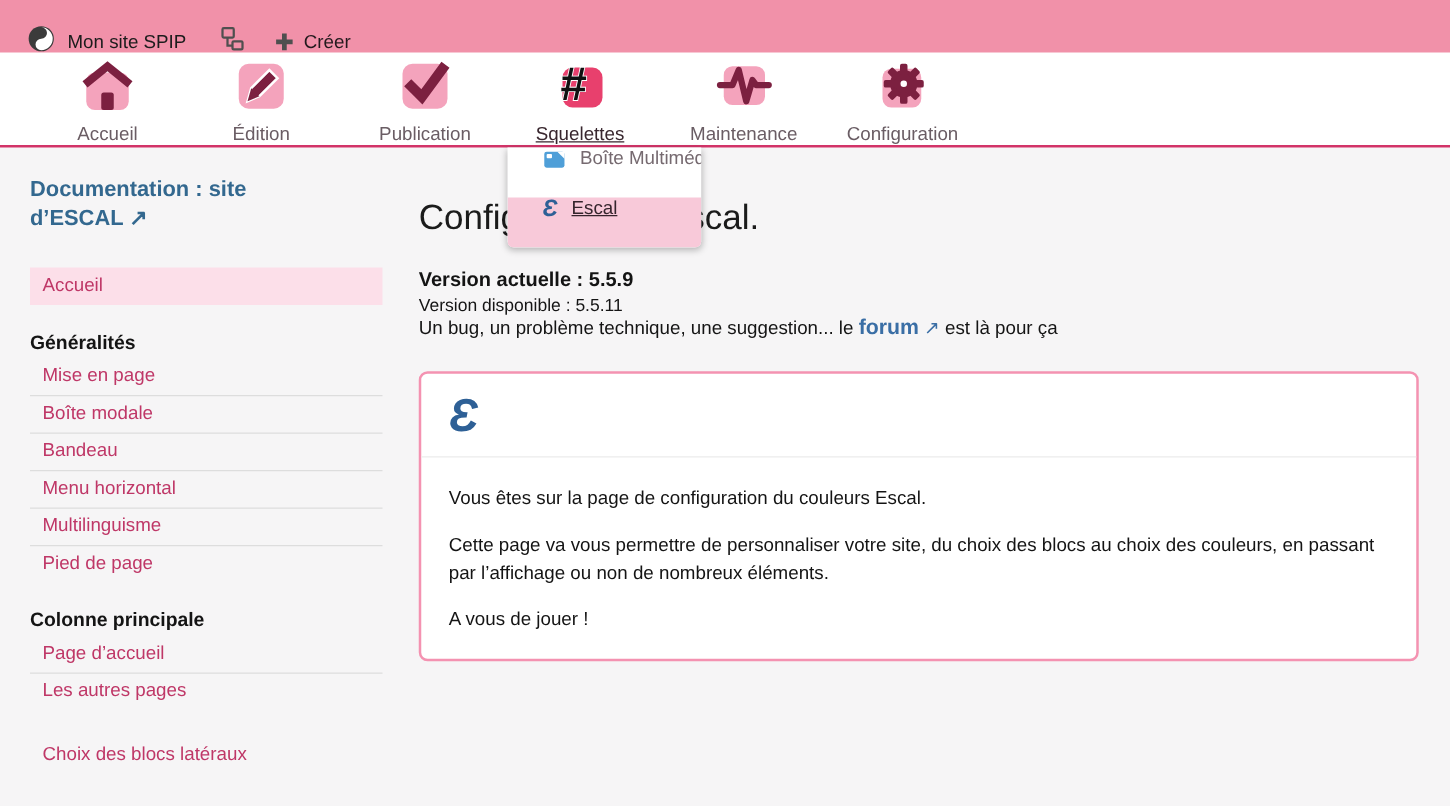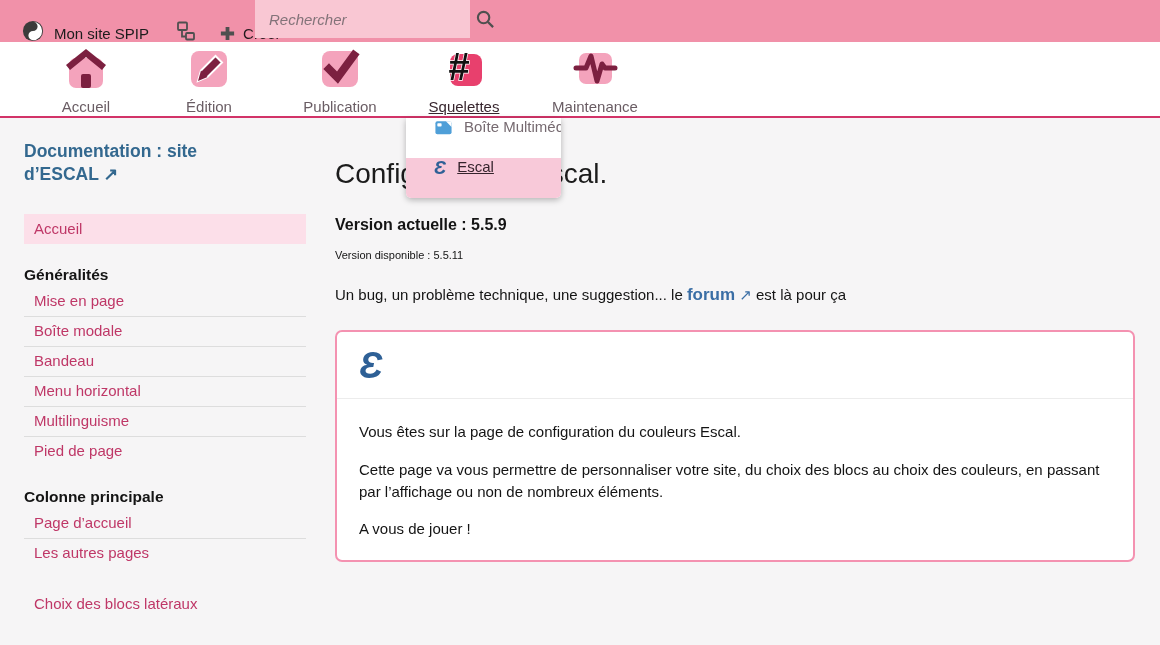--- a/index.html
+++ b/index.html
@@ -48,22 +48,22 @@
   .sb-section{margin-top:22px}
   .sb-heading{font-size:15.5px;font-weight:bold;color:#141414;padding-bottom:3px}
   .sb-list{list-style:none}
   .sb-list li{font-size:15px;color:var(--link-crimson);padding:5px 0 7px 10px;cursor:pointer}
   .sb-list li + li{border-top:1px solid var(--separator)}
 
   
   .main{position:absolute;left:335px;top:118px;width:800px}
   .page-title{margin-top:40px;font-size:28px;font-weight:400;color:var(--text-dark)}
   .ver-cur{margin-top:26px;font-size:16px;font-weight:bold;color:#141414}
-  .ver-dispo{margin-top:15px;font-size:11px;color:#141414}
-  .bug-line{margin-top:24px;font-size:15px;color:#141414}
+  .ver-dispo{margin-top:2px;font-size:14px;color:#141414}
+  .bug-line{font-size:15px;color:#141414}
   .forum-link{font-size:17px;font-weight:bold;color:var(--blue-link);cursor:pointer}
   .forum-arrow{color:var(--blue-link);font-size:15px;cursor:pointer}
   .info-box{margin-top:25px;width:800px;background:#ffffff;border:2px solid var(--box-border);border-radius:7px}
   .box-head{padding:15px 22px 14px 22px;border-bottom:1px solid #ececec}
   .box-logo{font-size:37px;font-weight:bold;font-style:italic;color:var(--escal-blue);line-height:1}
   .box-body{padding:14px 22px 20px 22px}
   .box-body p{font-size:15px;color:#141414;margin-top:16px;line-height:1.45}
   .box-body p:first-child{margin-top:8px}
 </style>
 </head>
@@ -84,29 +84,20 @@
       <rect x="11" y="13" width="8" height="6.5" rx="1" fill="none" stroke="#4f4f4f" stroke-width="1.8"></rect>
       <path d="M7 10 V16.5 H11" fill="none" stroke="#4f4f4f" stroke-width="1.8"></path>
     </svg>
   </span>
   <span class="create-btn">
     <svg viewBox="0 0 18 18" width="17" height="17">
       <path d="M9 2 V16 M2 9 H16" stroke="#4f4f4f" stroke-width="4"></path>
     </svg>
     <span class="create-label">Créer</span>
   </span>
-  <div class="search-wrap">
-    <input class="search-input" type="text" placeholder="Rechercher" style="">
-    <button class="search-btn">
-      <svg viewBox="0 0 20 20" width="19" height="19">
-        <circle cx="8" cy="8" r="6" fill="none" stroke="#4f4f4f" stroke-width="2.2"></circle>
-        <path d="M12.6 12.6 L18 18" stroke="#4f4f4f" stroke-width="2.4"></path>
-      </svg>
-    </button>
-  </div>
 </div>
 
 <div class="navbar">
 
   <div class="nav-item" style="left:21px">
     <span class="nicon">
       <svg viewBox="0 0 48 48" width="48" height="48">
         <rect x="7" y="14" width="34" height="30" rx="7" fill="var(--icon-pink)"></rect>
         <path d="M4 21 L24 5 L44 21 L40 26 L24 13 L8 26 Z" fill="var(--icon-maroon)"></path>
         <rect x="19" y="30" width="10" height="14" rx="2" fill="var(--icon-maroon)"></rect>
@@ -149,20 +140,42 @@
   <div class="nav-item" style="left:530px">
     <span class="nicon">
       <svg viewBox="0 0 48 48" width="48" height="48">
         <rect x="8" y="9" width="33" height="31" rx="7" fill="var(--icon-pink)"></rect>
         <path d="M5 24 H15 L20 12 L26 37 L31 20 L34 24 H44" fill="none" stroke="var(--icon-maroon)" stroke-width="5" stroke-linejoin="round" stroke-linecap="round"></path>
       </svg>
     </span>
     <span class="nlabel">Maintenance</span>
   </div>
 
+  <div class="nav-item" style="left:657px">
+    <span class="nicon">
+      <svg viewBox="0 0 48 48" width="48" height="48">
+        <rect x="8" y="11" width="31" height="31" rx="7" fill="var(--icon-pink)"></rect>
+        <g fill="var(--icon-maroon)">
+          <circle cx="25" cy="23" r="11"></circle>
+          <g>
+            <rect x="22" y="7" width="6" height="9" rx="1.5"></rect>
+            <rect x="22" y="7" width="6" height="9" rx="1.5" transform="rotate(45 25 23)"></rect>
+            <rect x="22" y="7" width="6" height="9" rx="1.5" transform="rotate(90 25 23)"></rect>
+            <rect x="22" y="7" width="6" height="9" rx="1.5" transform="rotate(135 25 23)"></rect>
+            <rect x="22" y="7" width="6" height="9" rx="1.5" transform="rotate(180 25 23)"></rect>
+            <rect x="22" y="7" width="6" height="9" rx="1.5" transform="rotate(225 25 23)"></rect>
+            <rect x="22" y="7" width="6" height="9" rx="1.5" transform="rotate(270 25 23)"></rect>
+            <rect x="22" y="7" width="6" height="9" rx="1.5" transform="rotate(315 25 23)"></rect>
+          </g>
+        </g>
+        <circle cx="25" cy="23" r="2.6" fill="#ffffff"></circle>
+      </svg>
+    </span>
+    <span class="nlabel">Configuration</span>
+  </div>
 </div>
 
 <div class="dropdown">
   <div class="dd-item">
     <span>
       <svg viewBox="0 0 20 20" width="19" height="19">
         <rect x="1.5" y="3.5" width="17" height="13.5" rx="2" fill="#4f9fd8"></rect>
         <path d="M12.5 3.5 L18.5 3.5 L18.5 9.5 Z" fill="#ffffff"></path>
         <rect x="3.5" y="5.5" width="4.5" height="3.5" rx="0.8" fill="#ffffff"></rect>
       </svg>

